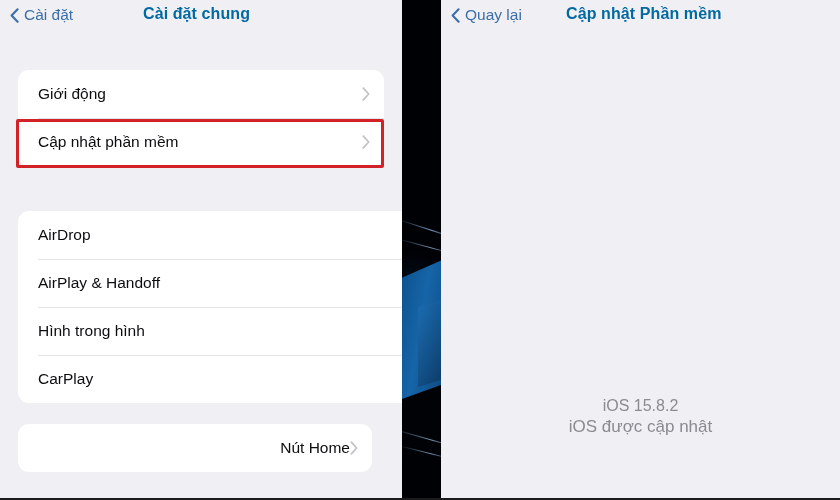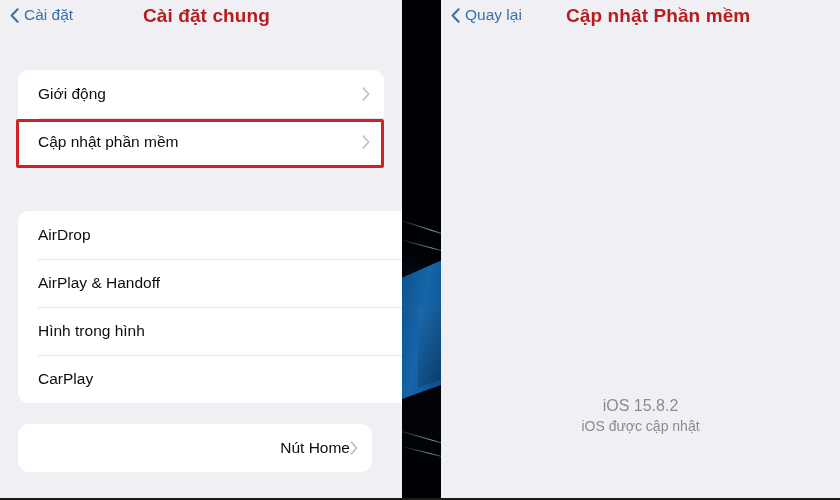--- a/index.html
+++ b/index.html
@@ -85,23 +85,23 @@
     font-size: 15.5px;
     cursor: pointer;
   }
   .chev-back {
     width: 9px; height: 15px;
     flex: 0 0 auto;
   }
   .nav-title {
     position: absolute;
     top: 5px;
-    font-size: 19px;
+    font-size: 16px;
     font-weight: bold;
-    color: #b91c1c;
+    color: #0369a1;
     letter-spacing: .1px;
   }
   #left-nav-title  { left: 143px; }
   #right-nav-title { left: 125px; }
 
   
   .card {
     position: absolute;
     background: #ffffff;
     border-radius: 11px;
@@ -161,21 +161,21 @@
     left: 0; right: 0;
     top: 396px;
     text-align: center;
   }
   #version-number {
     font-size: 16px;
     color: #8a8a90;
     line-height: 20px;
   }
   #version-status {
-    font-size: 14px;
+    font-size: 17px;
     color: #8a8a90;
     line-height: 21px;
   }
 </style>
 </head>
 <body>
 
 <div id="screen">
 
   <div class="panel" id="panel-left">

